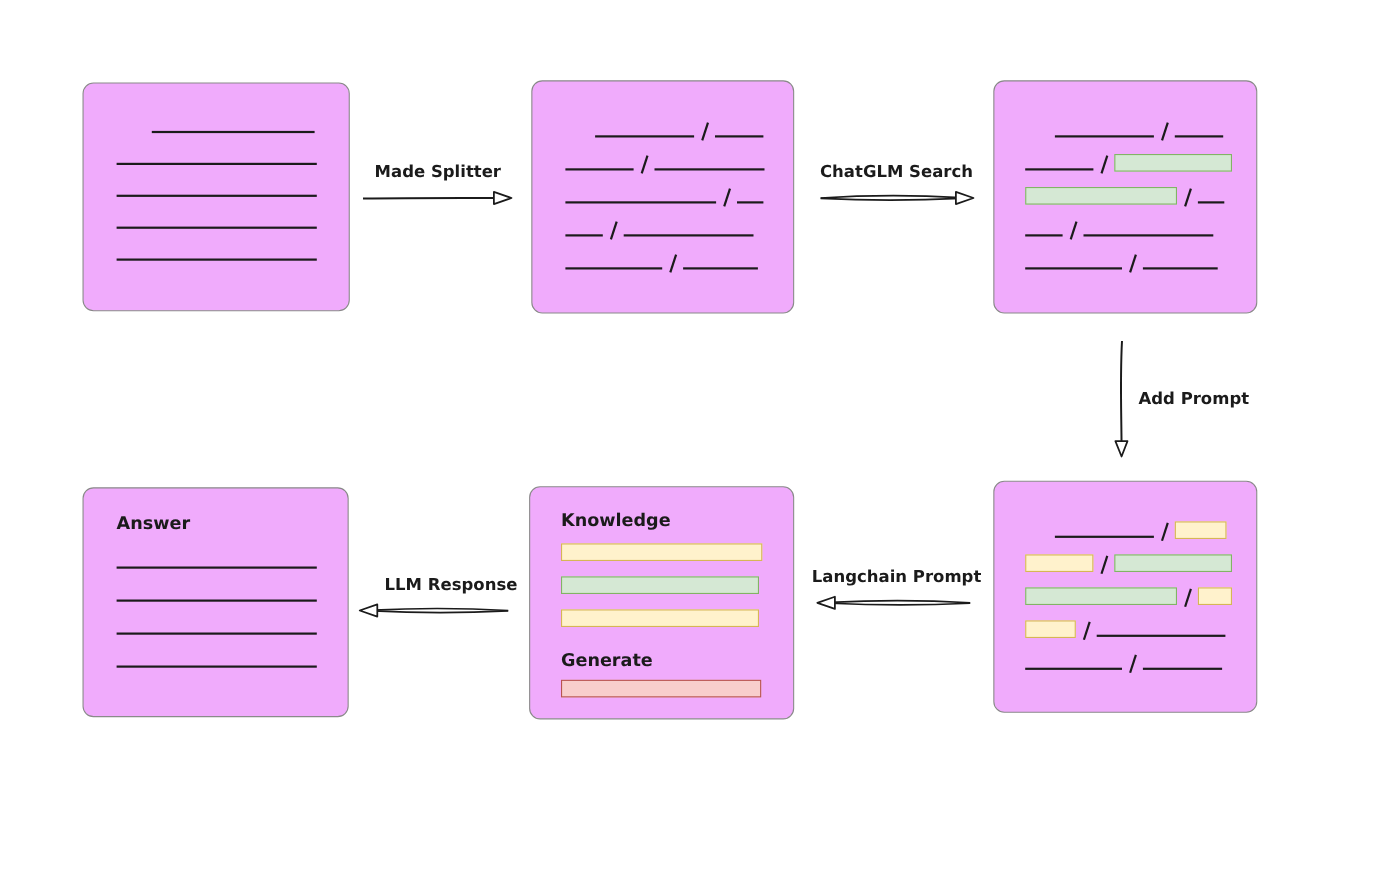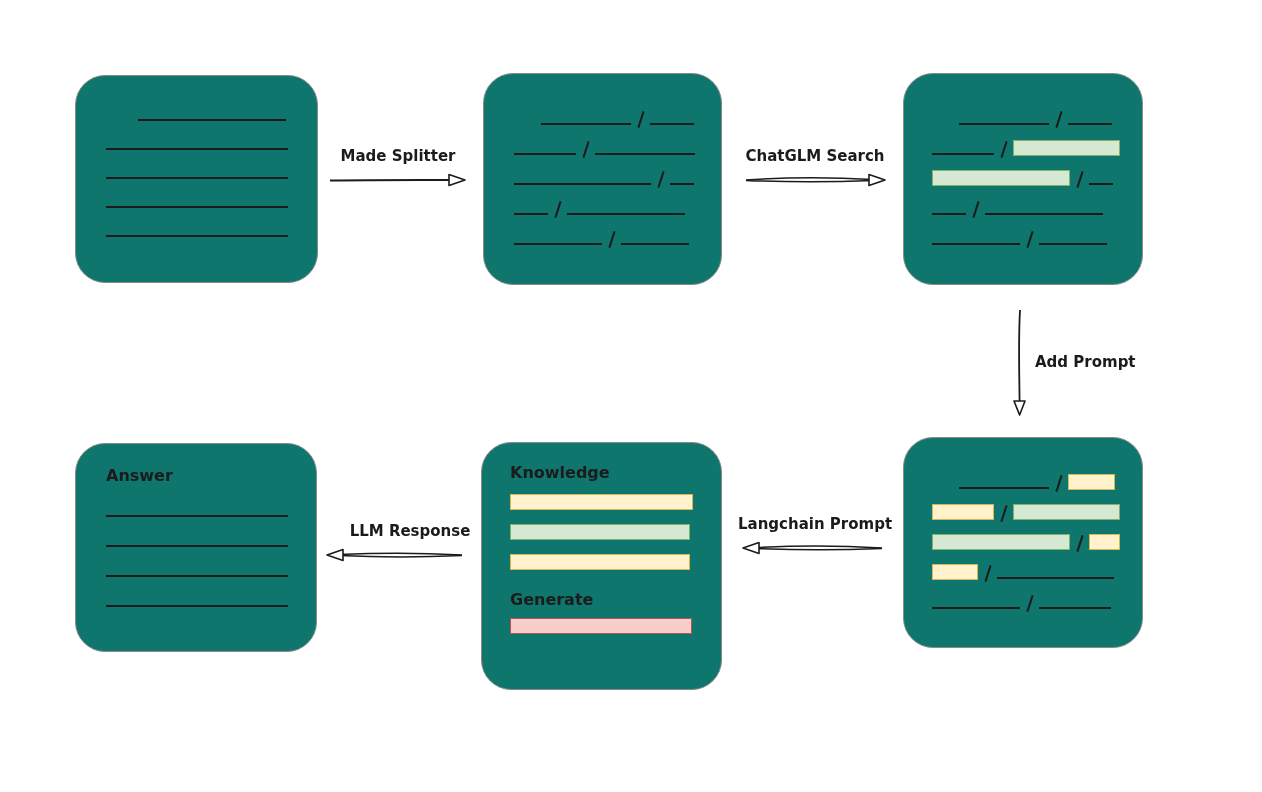--- a/index.html
+++ b/index.html
@@ -1,22 +1,22 @@
 <!DOCTYPE html>
 <html style="--green-fill: #d5e8d4; --green-border: #82b366; --yellow-fill: #fff2cc; --yellow-border: #d6b656; --red-fill: #f8cecc; --red-border: #b85450; --box-border: #8a8a8a; --ink: #1b1b1b;"><head>
 <meta charset="utf-8">
 <style>
   html,body{margin:0;padding:0;background:#ffffff;}
   #canvas{
     position:relative;width:1262px;height:792px;background:#ffffff;overflow:hidden;
     font-family:"DejaVu Sans","Liberation Sans",sans-serif;color:#1b1b1b;
   }
   .box{
-    position:absolute;background:#0f766e;
-    border:1.6px solid #8a8a8a;border-radius:30px;box-sizing:border-box;
+    position:absolute;background:#f0abfc;
+    border:1.6px solid #8a8a8a;border-radius:10px;box-sizing:border-box;
   }
   .rows{box-sizing:border-box;}
   .chunk-row{display:flex;align-items:flex-end;box-sizing:border-box;}
   .h30 .chunk-row{height:30px;}
   .h29 .chunk-row{height:29px;}
   .h28 .chunk-row{height:28px;}
   .bars .chunk-row{align-items:center;}
   .seg{display:inline-block;box-sizing:border-box;flex:none;}
   .seg-line{height:0;border-top:2px solid #1b1b1b;margin-bottom:1px;}
   .seg-green{height:16px;background:var(--green-fill);border:1.6px solid var(--green-border);}
@@ -147,21 +147,21 @@
           <span class="seg seg-line" style="width: 117px;"></span>
         </div>
         <div class="chunk-row">
           <span class="seg seg-line" style="width: 88px;"></span>
           <span class="slash"></span>
           <span class="seg seg-line" style="width: 72px;"></span>
         </div>
       </div>
   </div>
 
-  <div class="box" style="left:481px;top:442px;width:241px;height:248px;">
+  <div class="box" style="left:481px;top:442px;width:241px;height:212px;">
     <div style="padding:20px 24px 0 28px;">
       <div class="box-title">Knowledge</div>
       <div class="rows h30 bars" style="margin-top:4px;">
           <div class="chunk-row">
             <span class="seg seg-yellow" style="width: 183px;"></span>
           </div>
           <div class="chunk-row">
             <span class="seg seg-green" style="width: 180px;"></span>
           </div>
           <div class="chunk-row">

